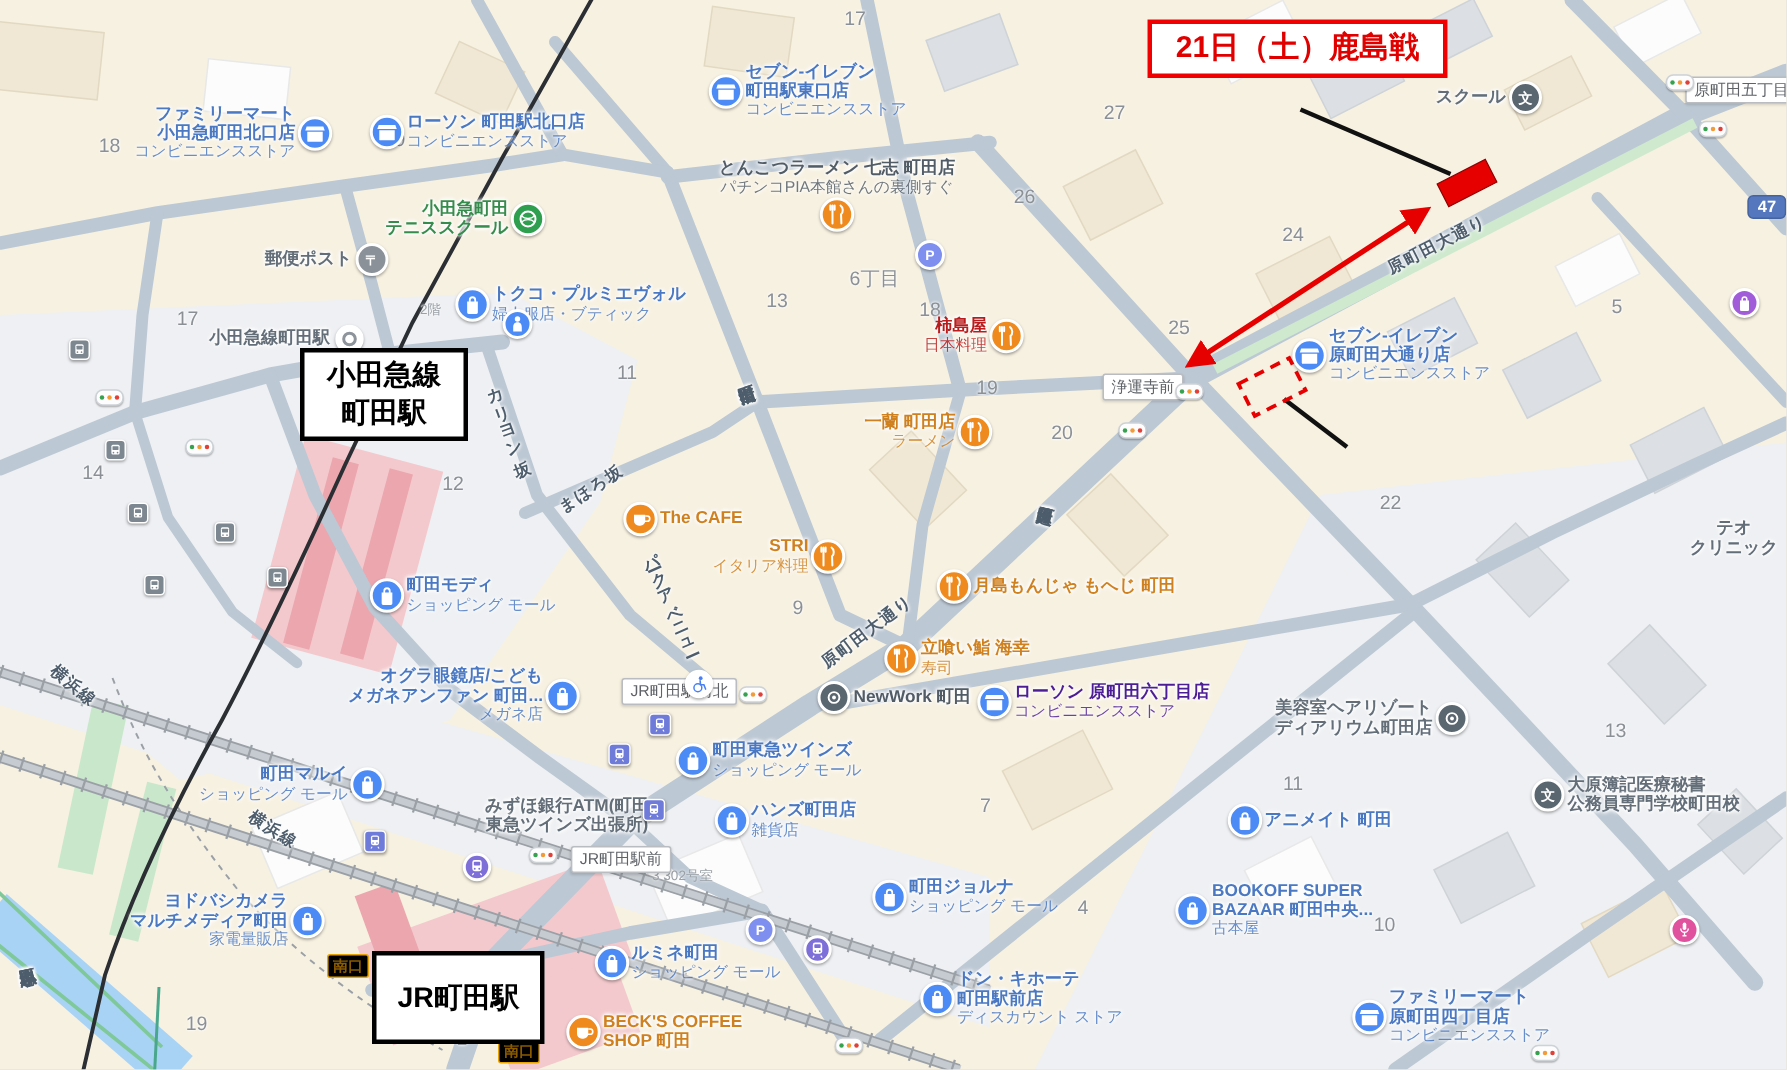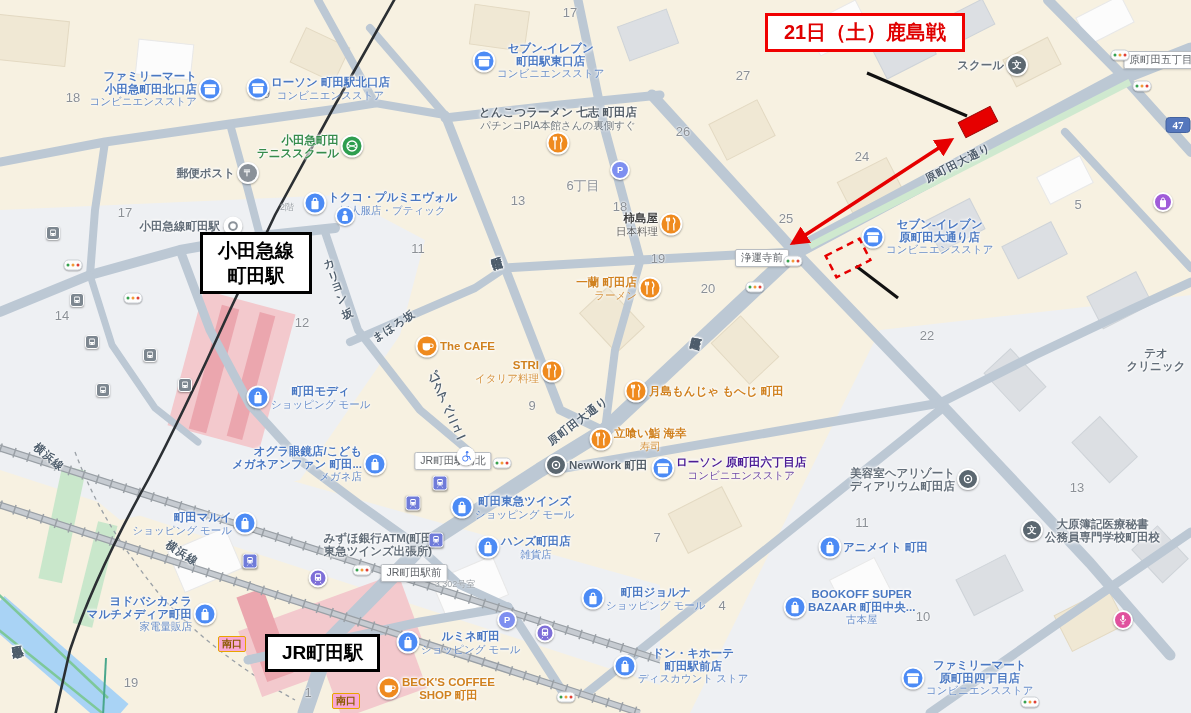--- a/index.html
+++ b/index.html
@@ -12,54 +12,54 @@
   .num{position:absolute;transform:translate(-50%,-50%);font-size:13px;color:#8b9096;
        text-shadow:0 0 2px #fff,0 0 2px #fff;white-space:nowrap;}
   .tiny{position:absolute;transform:translate(-50%,-50%);font-size:9px;color:#9aa0a6;
        text-shadow:0 0 2px #fff;white-space:nowrap;}
   .street{position:absolute;font-size:11px;font-weight:bold;color:#4e5d6c;letter-spacing:1px;
        text-shadow:0 0 2px #fff,0 0 3px #fff,0 0 3px #fff;white-space:nowrap;}
   .street.v{writing-mode:vertical-rl;letter-spacing:0;}
   .ibox{position:absolute;transform:translate(-50%,-50%);background:#fff;border:1px solid #b9bdc2;
        border-radius:2px;padding:1px 5px;font-size:10.5px;color:#5f6368;white-space:nowrap;
        box-shadow:0 1px 2px rgba(0,0,0,.15);}
-  .gate{position:absolute;transform:translate(-50%,-50%);background:#f9a8d4;border:1.5px solid #e8a400;
+  .gate{position:absolute;transform:translate(-50%,-50%);background:#000000;border:1.5px solid #e8a400;
        border-radius:2px;padding:0 3px;font-size:10px;font-weight:bold;color:#8a5a00;white-space:nowrap;text-align:right;}
   .poi{position:absolute;width:0;height:0;}
   .pin{position:absolute;left:0;top:0;transform:translate(-50%,-50%);width:19px;height:19px;
        border-radius:50%;border:2px solid #fff;box-shadow:0 1px 2px rgba(0,0,0,.35);display:block;}
   .pin svg{display:block;width:100%;height:100%;}
   .pin.c18{width:18px;height:18px;} .pin.c16{width:16px;height:16px;} .pin.c15{width:15px;height:15px;}
   .pin.sq13{width:13px;height:13px;border-radius:3px;border-width:1.5px;}
   .pin.sq12{width:12px;height:12px;border-radius:3px;border-width:1.5px;}
   .ptxt{line-height:12.5px;}
   .ptxt .pm{display:block;font-size:11.5px;font-weight:bold;
        text-shadow:0 0 2px #fff,0 0 3px #fff,0 0 3px #fff,0 0 4px #fff;}
   .ptxt .ps{display:block;font-size:10.5px;opacity:.82;
        text-shadow:0 0 2px #fff,0 0 3px #fff,0 0 3px #fff;}
-  .t-r{position:absolute;left:13px;top:0;transform:translateY(-50%);text-align:center;white-space:nowrap;}
+  .t-r{position:absolute;left:13px;top:0;transform:translateY(-50%);text-align:left;white-space:nowrap;}
   .t-l{position:absolute;right:13px;top:0;transform:translateY(-50%);text-align:right;white-space:nowrap;}
   .t-a{position:absolute;bottom:12px;left:0;transform:translateX(-50%);text-align:center;white-space:nowrap;}
   .t-n{position:absolute;left:0;top:0;transform:translate(-50%,-50%);text-align:center;white-space:nowrap;}
   .tl{position:absolute;transform:translate(-50%,-50%);width:17px;height:9px;background:#fdfdfd;
       border:1px solid #cdd2d7;border-radius:5px;display:flex;gap:1.5px;align-items:center;
       justify-content:center;box-shadow:0 1px 1px rgba(0,0,0,.25);}
   .tl i{width:3.5px;height:3.5px;border-radius:50%;display:block;}
   .tl .g{background:#36a14e;} .tl .y{background:#f29b38;} .tl .r{background:#e04038;}
   .shield{position:absolute;transform:translate(-50%,-50%);background:#5577bd;color:#fff;font-size:11px;
       font-weight:bold;padding:1px 6px;border-radius:4px;border:1px solid #44639f;}
   .annbox{position:absolute;background:#fff;text-align:center;z-index:6;}
   #box-new{left:765px;top:13px;width:194px;border:3px solid #f00000;color:#e00000;
       font-size:20px;font-weight:bold;line-height:27px;padding:3px 0;}
   #box-old{left:897px;top:279px;border:3px solid #000;color:#000;font-size:19px;font-weight:bold;
       padding:3px 10px;white-space:nowrap;}
   #box-odakyu{left:200px;top:232px;width:106px;border:3px solid #000;color:#000;font-size:19px;
       font-weight:bold;line-height:25px;padding:3px 0;}
   #box-jr{left:248px;top:634px;border:3px solid #000;color:#000;font-size:19px;font-weight:bold;
-      padding:3px 14px;white-space:nowrap;margin-left:17px;}
+      padding:15px 14px;white-space:nowrap;}
 </style>
 </head>
 <body>
 
 <div id="stage">
 
   <svg id="base" width="1191" height="713" viewBox="0 0 1191 713">
     <rect x="0" y="0" width="1191" height="713" fill="#f7f1e1"></rect>
     <g fill="#eef0f3">
       <path d="M880,330 L1191,295 L1191,713 L690,713 Z"></path>
@@ -259,21 +259,21 @@
       <div class="tl" style="left: 566px; top: 697px;">
         <i class="g"></i>
         <i class="y"></i>
         <i class="r"></i>
       </div>
       <div class="tl" style="left: 1030px; top: 702px;">
         <i class="g"></i>
         <i class="y"></i>
         <i class="r"></i>
       </div>
-      <div class="shield" style="left: 1178px; top: 125px; font-family: Liberation Serif, serif;">47</div>
+      <div class="shield" style="left: 1178px; top: 138px;">47</div>
       <div class="poi" style="left: 210px; top: 89px;">
         <div class="pin " style="background: rgb(76, 139, 245);">
           <svg viewBox="0 0 24 24">
             <path d="M5.5 10.5 h13 v7.5 a1 1 0 0 1 -1 1 h-11 a1 1 0 0 1 -1 -1 z" fill="#fff"></path>
             <path d="M5 6 h14 l1.2 3.5 h-16.4 z" fill="#fff"></path>
           </svg>
         </div>
         <div class="ptxt t-l" style="color: rgb(74, 120, 194);">
           <span class="pm">ファミリーマート</span>
           <span class="pm">小田急町田北口店</span>
@@ -532,21 +532,21 @@
           <span class="pm">とんこつラーメン 七志 町田店</span>
           <span class="ps">パチンコPIA本館さんの裏側すぐ</span>
         </div>
       </div>
       <div class="poi" style="left: 671px; top: 224px;">
         <div class="pin " style="background: rgb(239, 138, 30);">
           <svg viewBox="0 0 24 24">
             <path d="M8.2 4.5 v5.5 M6.4 4.5 v3.5 M10 4.5 v3.5 M8.2 10 v9.5 M15 4.5 c2.4 1.4 2.4 6.2 .4 7.4 l.3 7.6" stroke="#fff" stroke-width="1.7" fill="none" stroke-linecap="round"></path>
           </svg>
         </div>
-        <div class="ptxt t-l" style="color: #404040;">
+        <div class="ptxt t-l" style="color: #b91c1c;">
           <span class="pm">柿島屋</span>
           <span class="ps">日本料理</span>
         </div>
       </div>
       <div class="poi" style="left: 650px; top: 288px;">
         <div class="pin " style="background: rgb(239, 138, 30);">
           <svg viewBox="0 0 24 24">
             <path d="M8.2 4.5 v5.5 M6.4 4.5 v3.5 M10 4.5 v3.5 M8.2 10 v9.5 M15 4.5 c2.4 1.4 2.4 6.2 .4 7.4 l.3 7.6" stroke="#fff" stroke-width="1.7" fill="none" stroke-linecap="round"></path>
           </svg>
         </div>

